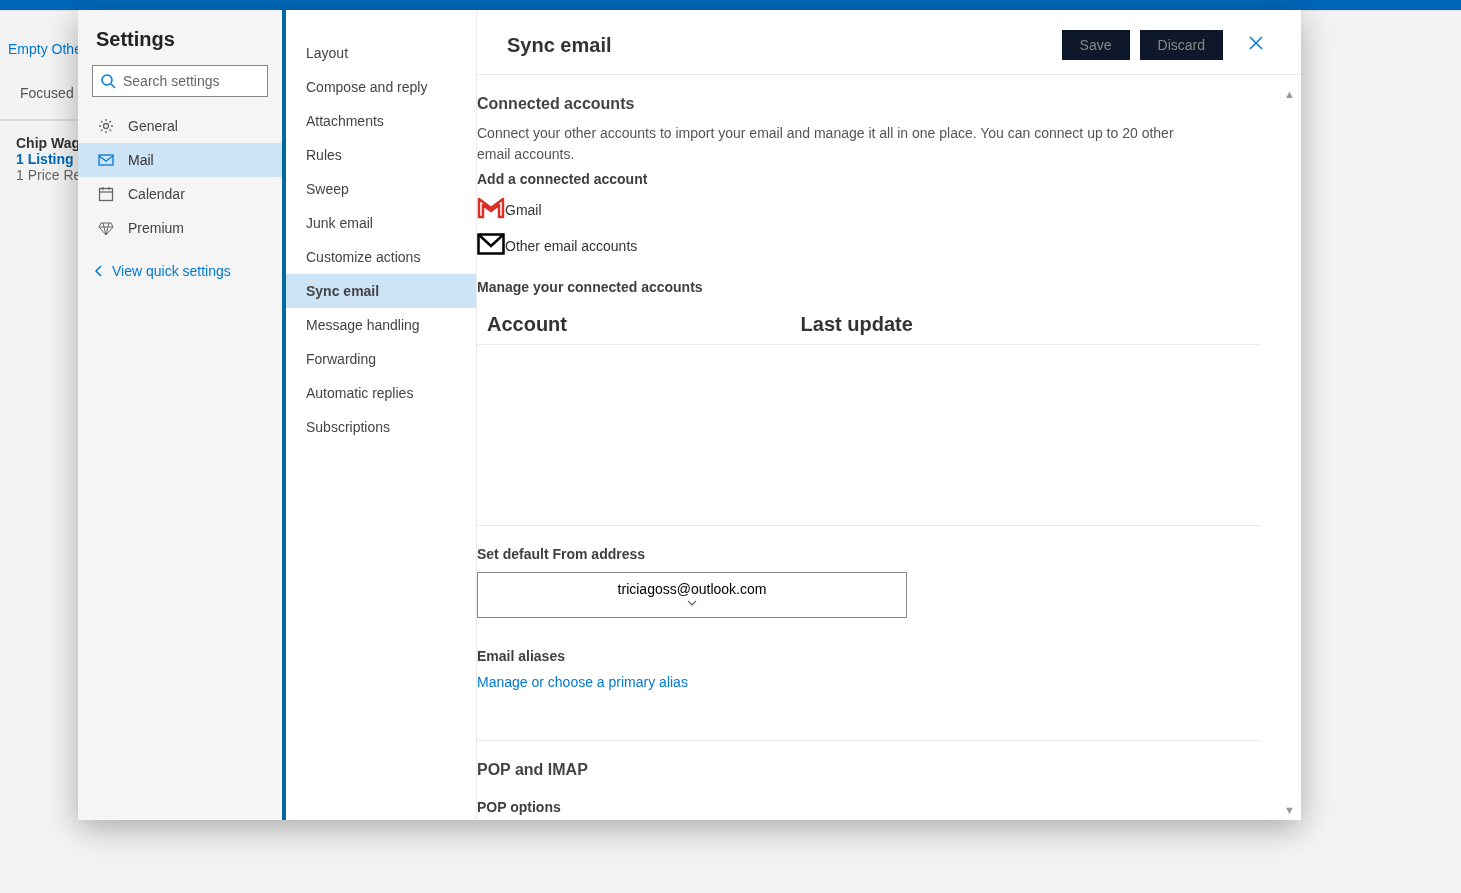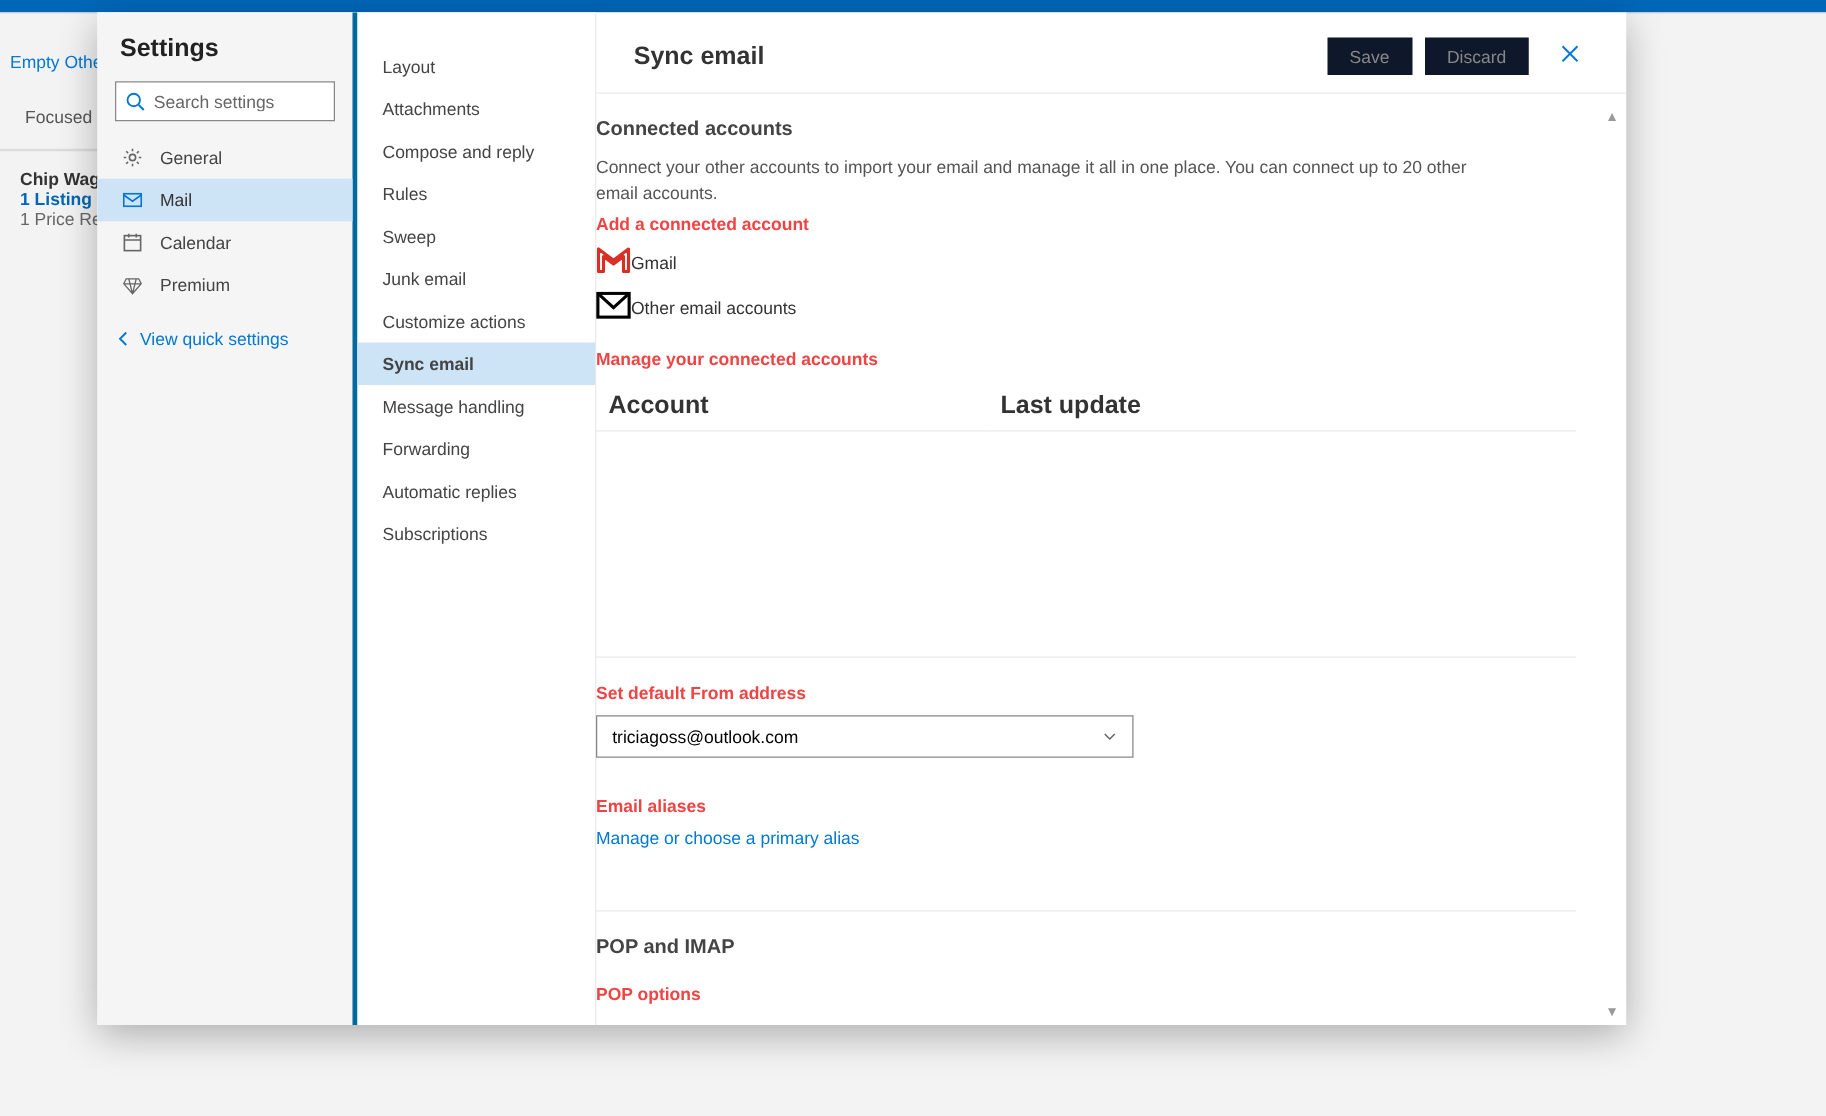--- a/index.html
+++ b/index.html
@@ -44,29 +44,29 @@
     .btn { padding: 7px 18px; background: #0f172a; color: #888; font-size: 14px; border: none; margin-right: 10px; cursor: pointer; }
     .close-x { color: #0078d4; padding: 0 6px; cursor: pointer; margin-left:8px;}
 
     .panel-body { flex: 1; overflow-y: auto; padding: 20px 30px 20px 0; padding-left:0; position:relative;}
     .panel-body::-webkit-scrollbar { width: 6px; }
     .panel-body::-webkit-scrollbar-thumb { background: #bbb; border-radius:3px;}
     .content { padding-left: 0px; padding-right:10px;}
 
     .section-heading { font-size: 16px; font-weight: 600; color: #444; margin-bottom: 10px; }
     .body-text { font-size: 14px; color: #555; line-height: 1.5; margin-bottom: 6px; max-width: 720px; }
-    .bold-sub { font-weight: 600; font-size: 14px; color: #ef4444; margin-bottom: 10px; margin-top:4px;}
+    .bold-sub { font-weight: 600; font-size: 14px; color: #404040; margin-bottom: 10px; margin-top:4px;}
     .account-link { display: flex; align-items: center; margin: 10px 0 14px; cursor:pointer;}
     .account-link span { font-size: 14px; color: #333; padding-top:4px;}
     .divider { border-bottom: 1px solid #eaeaea; margin: 30px 0 20px; }
 
     table.accounts { width: 100%; border-collapse: collapse; margin-top: 10px; }
     table.accounts th { text-align: left; font-weight: 600; font-size: 20px; color: #333; padding: 8px 10px; border-bottom: 1px solid #eaeaea; }
     
-    .dropdown { width: 430px; border: 1px solid #888; padding: 8px 12px; font-size: 14px; display: flex; justify-content: space-between; align-items: center; margin-top: 10px; cursor:pointer;}
+    .dropdown { width: 430px; border: 1px solid #888; padding: 8px 12px; font-size: 14px; display: flex; justify-content: space-between; align-items: center; margin-top: 10px; cursor:pointer;flex-direction:column;}
     .link { color: #0078d4; font-size: 14px; cursor: pointer; }
 
     .spacer-lg { height: 150px; }
     
     .scroll-arrow { position:absolute; right:6px; color:#999; font-size:11px;}
   </style>
 </head>
 <body>
 
 <div class="bg-header"></div>
@@ -127,22 +127,22 @@
     <div class="quick-link">
       <svg width="14" height="14" viewBox="0 0 14 14">
           <path d="M9 2L4 7l5 5" stroke-width="1.5"></path>
         </svg>
       <span>View quick settings</span>
     </div>
   </div>
 
   <div class="subnav">
     <div class="subnav-item">Layout</div>
+    <div class="subnav-item">Compose and reply</div>
     <div class="subnav-item">Attachments</div>
-    <div class="subnav-item">Compose and reply</div>
     <div class="subnav-item">Rules</div>
     <div class="subnav-item">Sweep</div>
     <div class="subnav-item">Junk email</div>
     <div class="subnav-item">Customize actions</div>
     <div class="subnav-item selected">Sync email</div>
     <div class="subnav-item">Message handling</div>
     <div class="subnav-item">Forwarding</div>
     <div class="subnav-item">Automatic replies</div>
     <div class="subnav-item">Subscriptions</div>
   </div>

